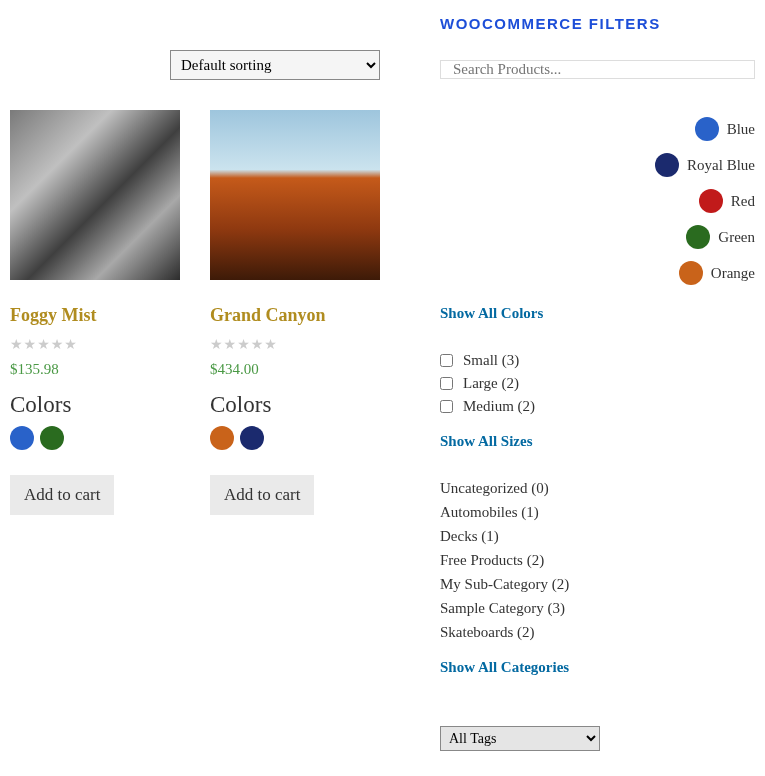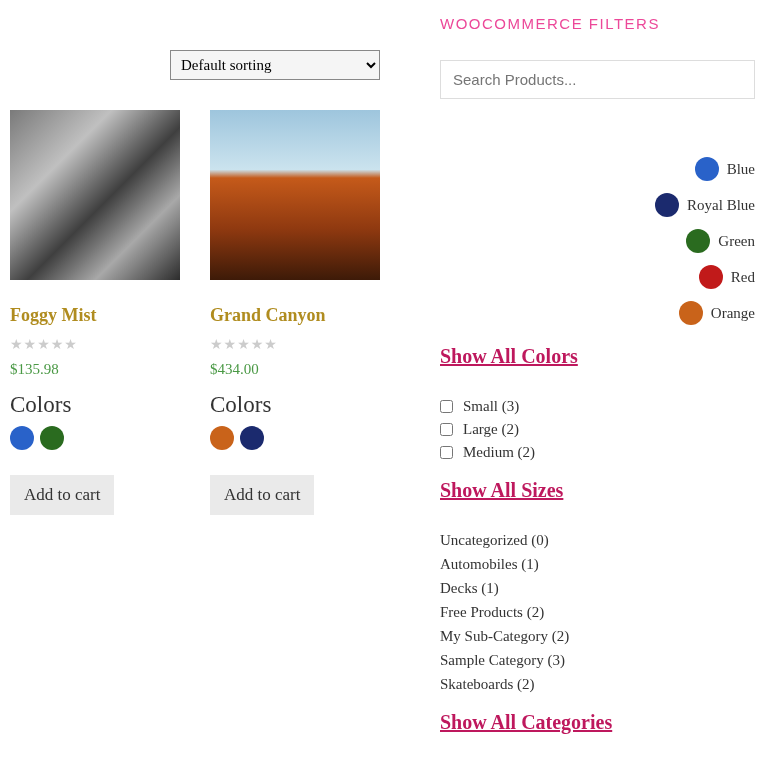--- a/index.html
+++ b/index.html
@@ -9,24 +9,24 @@
       color: #333;
       background: #fff;
       width: 765px;
       padding: 10px;
     }
     .container { display: flex; gap: 60px; }
     .main { flex: 0 0 370px; padding-top: 40px; }
     .sidebar { flex: 1; padding-top: 5px; }
     .sidebar h3 {
       font-family: 'Helvetica Neue', Arial, sans-serif;
-      font-weight: normal;
+      font-weight: bold;
       font-size: 15px;
       letter-spacing: 1.5px;
-      color: #ec4899;
+      color: #1d4ed8;
       margin-bottom: 28px;
     }
     .sorting-row { display: flex; justify-content: flex-end; margin-bottom: 30px; }
     .sorting-select {
       font-family: Georgia, serif;
       font-size: 15px;
       padding: 4px 6px;
       border: 1px solid #888;
       background: #f5f5f5;
       width: 210px;
@@ -52,32 +52,32 @@
       background: #eaeaea;
       border: none;
       color: #333;
       font-family: Georgia, serif;
       font-size: 17px;
       padding: 10px 14px;
       cursor: pointer;
     }
     .search-input {
       width: 100%;
-      padding: 10px 12px;
+      padding: 0 12px;
       border: 1px solid #ddd;
-      font-family: Liberation Sans, sans-serif;
+      font-family: Liberation Serif, serif;
       font-size: 15px;
       color: #888;
-      margin-bottom: 58px;
+      margin-bottom: 38px;
     }
     .color-filter-list { list-style: none; margin-bottom: 20px; }
     .color-filter-list li { display: flex; align-items: center; margin-bottom: 12px; cursor: pointer; justify-content: flex-end; }
     .color-dot { width: 24px; height: 24px; border-radius: 50%; margin-right: 8px; }
     .filter-label { color: #333; font-size: 15px; }
-    .show-all { font-weight: bold; color: #be185d; font-size: 20px; margin-bottom: 30px; cursor: pointer; text-decoration: underline; }
+    .show-all { font-weight: bold; color: #0369a1; font-size: 15px; margin-bottom: 30px; cursor: pointer; }
     .size-list { list-style: none; margin-bottom: 18px; margin-top: 23px; }
     .size-list li { display: flex; align-items: center; margin-bottom: 6px; }
     .size-list input { margin-right: 10px; }
     .cat-list { list-style: none; margin-bottom: 18px; }
     .cat-list li { color: #333; font-size: 15px; margin-bottom: 7px; cursor: pointer; }
     .tags-select {
       width: 160px;
       font-family: Georgia, serif;
       font-size: 14px;
       padding: 3px 4px;
@@ -156,26 +156,26 @@
     <ul class="color-filter-list">
       <li>
         <span class="color-dot" style="background:#2962c9"></span>
         <span class="filter-label">Blue</span>
       </li>
       <li>
         <span class="color-dot" style="background:#1b2a6e"></span>
         <span class="filter-label">Royal Blue</span>
       </li>
       <li>
+        <span class="color-dot" style="background:#c11a1a"></span>
+        <span class="filter-label">Red</span>
+      </li>
+      <li>
         <span class="color-dot" style="background:#2a6b1f"></span>
         <span class="filter-label">Green</span>
-      </li>
-      <li>
-        <span class="color-dot" style="background:#c11a1a"></span>
-        <span class="filter-label">Red</span>
       </li>
       <li>
         <span class="color-dot" style="background:#c9631a"></span>
         <span class="filter-label">Orange</span>
       </li>
     </ul>
     <div class="show-all">Show All Colors</div>
 
     <ul class="size-list">
       <li>

